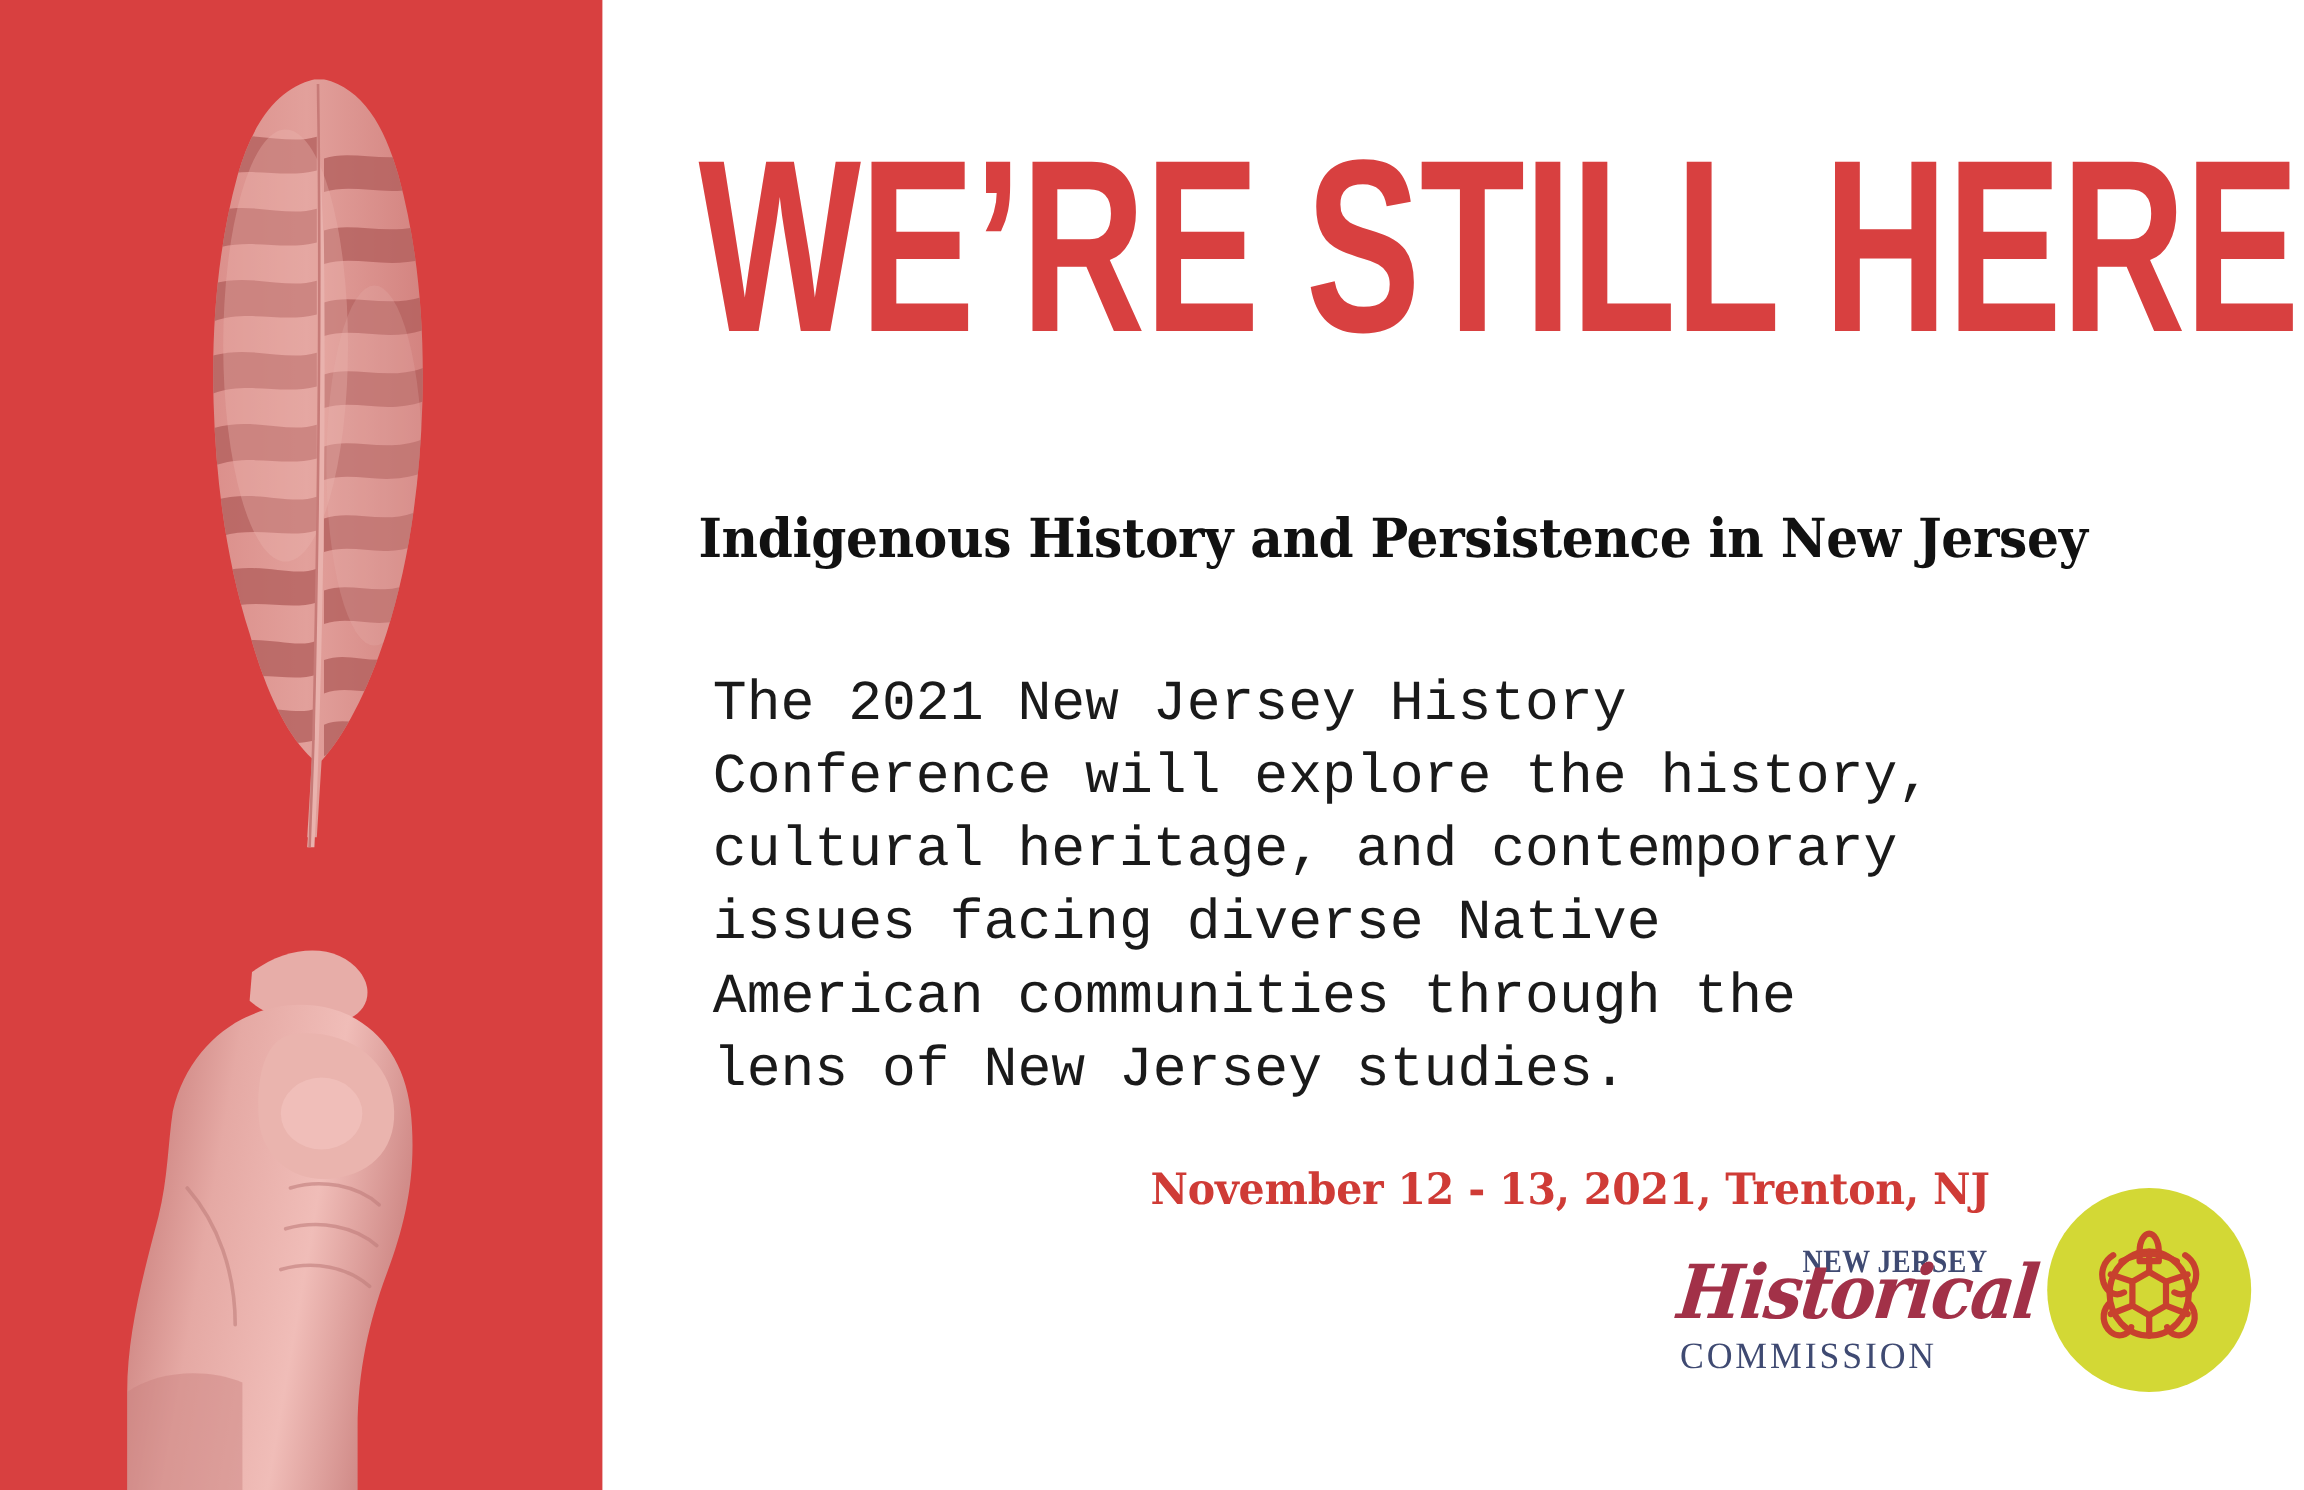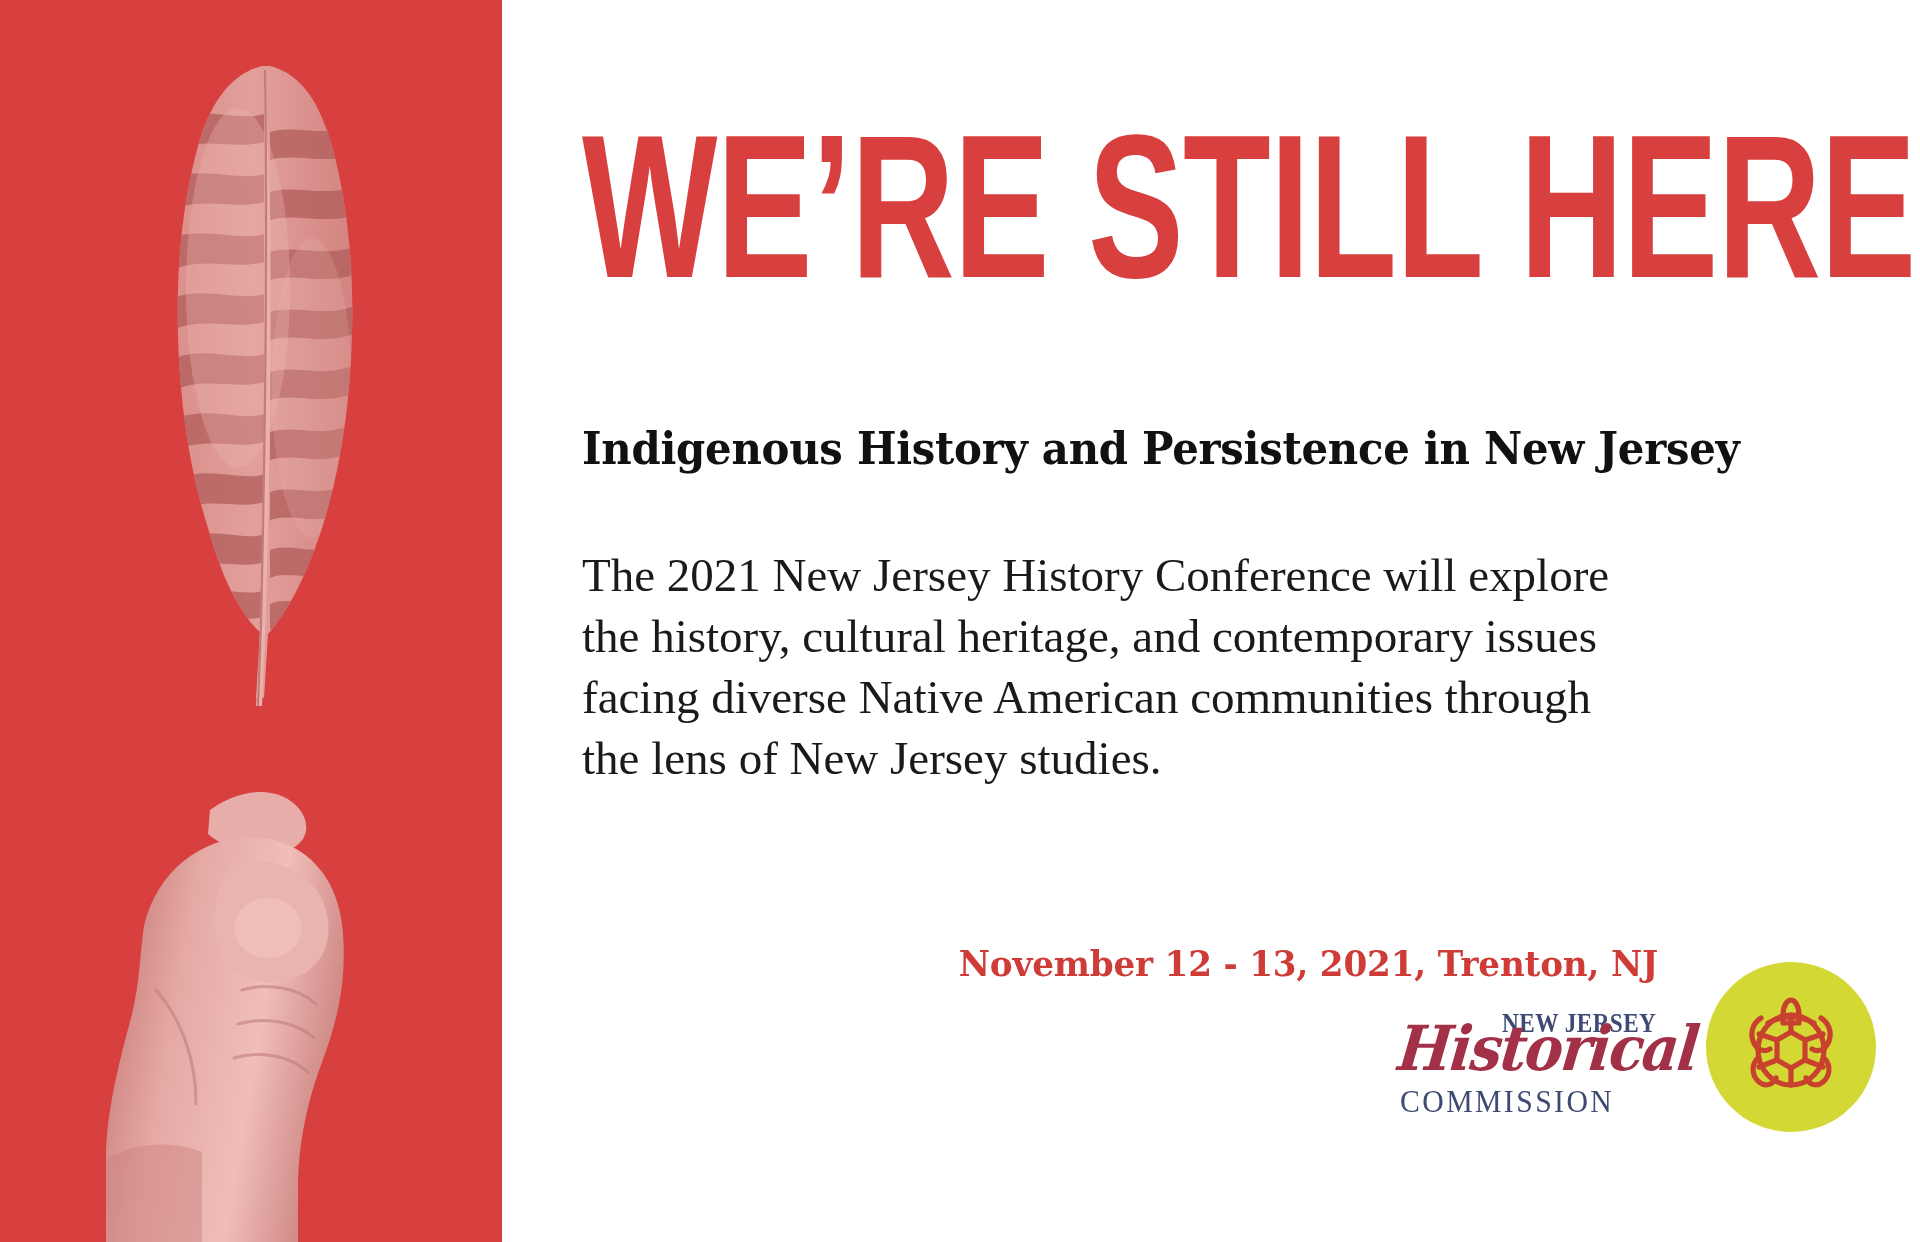--- a/index.html
+++ b/index.html
@@ -94,27 +94,27 @@
   .body-copy {
     position: absolute;
     left: 0;
     top: 545px;
     width: 1060px;
     color: #1a1a1a;
     font-family: "Liberation Serif", "DejaVu Serif", serif;
     font-size: 47px;
     line-height: 1.30;
   }
-  .body-copy p { margin: 0; }
+  .body-copy p { margin: 12px; font-family: Liberation Mono, monospace; }
 
   
   .footer {
     position: absolute;
     left: 0;
-    top: 912px;
+    top: 940px;
     width: 1338px;
     height: 250px;
   }
 
   .event-date {
     position: absolute;
     right: 262px;
     top: 30px;
     color: #cf3b36;
     font-family: "DejaVu Serif", "Liberation Serif", serif;

